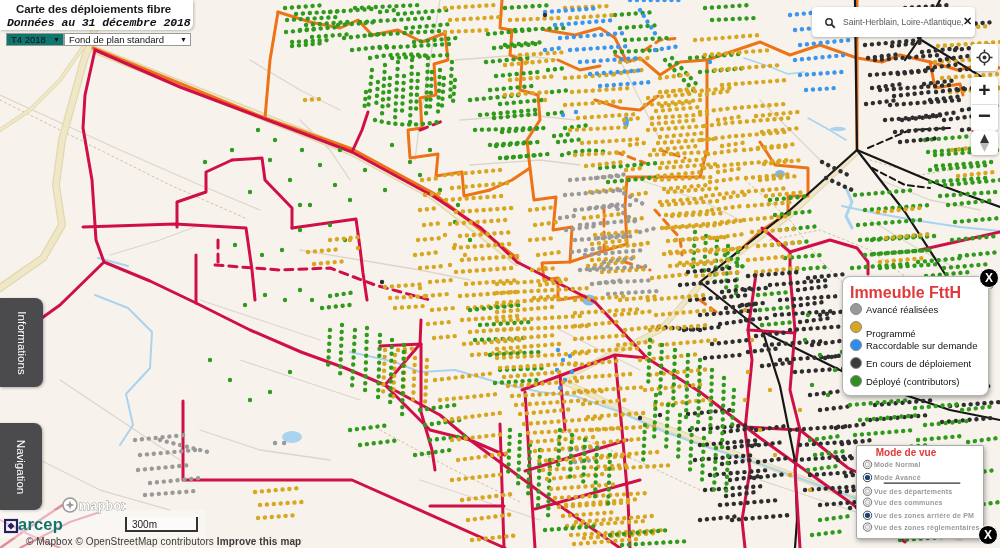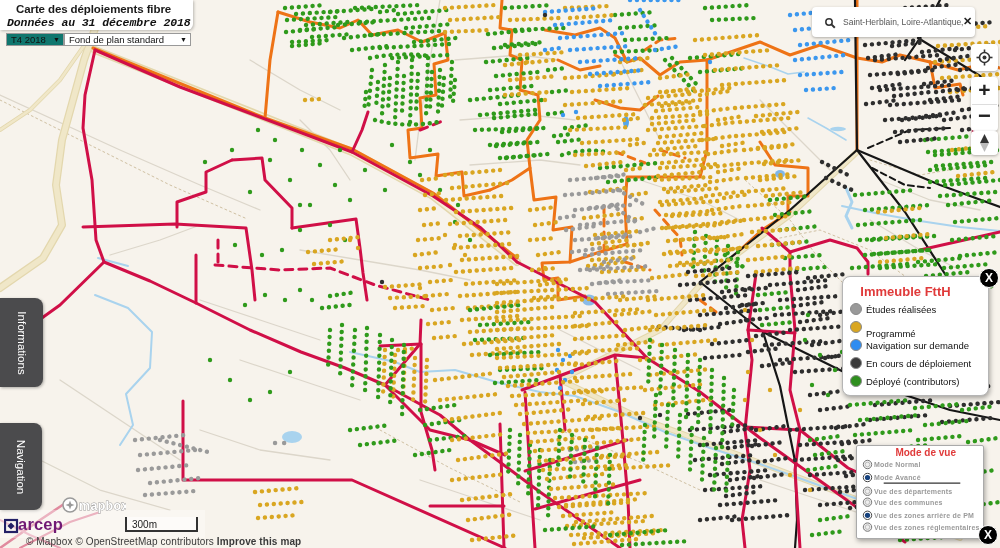--- a/index.html
+++ b/index.html
@@ -895,40 +895,40 @@
     <span style="transform:rotate(90deg);color:#fff;font-size:11.5px;white-space:nowrap;">Informations</span>
   </div>
 
 <div class="abs" style="left:0;top:423px;width:42px;height:87px;background:#4b4b4d;border-radius:0 8px 8px 0;box-shadow:1px 1px 3px rgba(0,0,0,.3);"></div>
 <div class="abs" style="left:0px;top:423px;width:42px;height:87px;display:flex;align-items:center;justify-content:center;">
     <span style="transform:rotate(90deg);color:#fff;font-size:11.5px;white-space:nowrap;">Navigation</span>
   </div>
 
 <div class="abs" style="left:842px;top:276px;width:145px;height:118px;background:#fff;border:1px solid #b5b5b5;border-radius:8px;box-shadow:1px 2px 5px rgba(0,0,0,.35);"></div>
 
-<div class="abs" style="left:842px;top:284px;width:127px;text-align:center;font-size:13px;font-weight:bold;color:#e03a3a;">Immeuble FttH</div>
+<div class="abs" style="left:842px;top:284px;width:127px;text-align:center;font-size:16px;font-weight:bold;color:#e03a3a;">Immeuble FttH</div>
 
 <svg class="abs" style="left:842px;top:276px;" width="145" height="118" viewBox="0 0 145 118">
 <circle cx="14" cy="33" r="5.5" fill="#999" stroke="#8a8a8a" stroke-width="1"></circle>
 <circle cx="14" cy="51" r="5.5" fill="#d9a621" stroke="#8a8a8a" stroke-width="1"></circle>
 <circle cx="14" cy="69" r="5.5" fill="#2e8cf0" stroke="#8a8a8a" stroke-width="1"></circle>
 <circle cx="14" cy="87" r="5.5" fill="#3a3a3a" stroke="#8a8a8a" stroke-width="1"></circle>
 <circle cx="14" cy="105" r="5.5" fill="#2f8f1f" stroke="#8a8a8a" stroke-width="1"></circle>
 </svg>
-<div class="abs" style="left:866px;top:304px;font-size:9.5px;color:#111;">Études réalisées</div>
+<div class="abs" style="left:866px;top:304px;font-size:9.5px;color:#111;">Avancé réalisées</div>
 <div class="abs" style="left:866px;top:322px;font-size:9.5px;color:#111;margin-top:6px;">Programmé</div>
-<div class="abs" style="left:866px;top:340px;font-size:9.5px;color:#111;">Navigation sur demande</div>
+<div class="abs" style="left:866px;top:340px;font-size:9.5px;color:#111;">Raccordable sur demande</div>
 <div class="abs" style="left:866px;top:358px;font-size:9.5px;color:#111;">En cours de déploiement</div>
 <div class="abs" style="left:866px;top:376px;font-size:9.5px;color:#111;">Déployé (contributors)</div>
 
 <div class="abs" style="left:979px;top:268px;width:18px;height:18px;background:#000;border-radius:50%;border:1.5px solid #fff;color:#fff;font-size:12px;font-weight:bold;text-align:center;line-height:18px;">X</div>
 
 <div class="abs" style="left:856px;top:445px;width:126px;height:92px;background:#fff;border:1px solid #aaa;border-radius:2px;box-shadow:1px 2px 5px rgba(0,0,0,.35);"></div>
 
-<div class="abs" style="left:856px;top:447px;width:100px;text-align:right;font-size:10px;font-weight:bold;color:#e03a3a;">Mode de vue</div>
+<div class="abs" style="left:856px;top:447px;width:100px;text-align:center;font-size:10px;font-weight:bold;color:#e03a3a;">Mode de vue</div>
 
 <svg class="abs" style="left:856px;top:445px;" width="126" height="92" viewBox="0 0 126 92">
 <circle cx="11.5" cy="19.5" r="4.2" fill="#eee" stroke="#777" stroke-width="1"></circle>
     <circle cx="11.5" cy="19.5" r="2.3" fill="none" stroke="#bbb" stroke-width="1"></circle>
 <circle cx="11.5" cy="32.5" r="4.2" fill="#fff" stroke="#444" stroke-width="1"></circle>
     <circle cx="11.5" cy="32.5" r="2.6" fill="#16427e"></circle>
 <circle cx="11.5" cy="46.3" r="4.2" fill="#eee" stroke="#777" stroke-width="1"></circle>
     <circle cx="11.5" cy="46.3" r="2.3" fill="none" stroke="#bbb" stroke-width="1"></circle>
 <circle cx="11.5" cy="57.2" r="4.2" fill="#eee" stroke="#777" stroke-width="1"></circle>
     <circle cx="11.5" cy="57.2" r="2.3" fill="none" stroke="#bbb" stroke-width="1"></circle>
@@ -946,21 +946,21 @@
 <div class="abs" style="left:874px;top:524px;font-size:7px;font-weight:bold;color:#9a9a9a;letter-spacing:0.2px;white-space:nowrap;">Vue des zones réglementaires</div>
 
 <div class="abs" style="left:978px;top:525px;width:18px;height:18px;background:#000;border-radius:50%;border:1.5px solid #fff;color:#fff;font-size:12px;font-weight:bold;text-align:center;line-height:18px;">X</div>
 
 <div class="abs" style="left:0;top:510px;width:205px;height:28px;background:rgba(255,255,255,0.35);"></div>
 
 <svg class="abs" style="left:4px;top:517px;" width="56" height="18" viewBox="0 0 56 18">
     <rect x="1" y="3" width="12" height="12" fill="none" stroke="#232066" stroke-width="2.2"></rect>
     <rect x="4.5" y="6.5" width="5" height="5" fill="#232066" transform="rotate(45 7 9)"></rect>
   </svg>
-<div class="abs" style="left:18px;top:515px;font-size:16.5px;font-weight:bold;color:#701a75;letter-spacing:0.2px;">arcep</div>
+<div class="abs" style="left:18px;top:515px;font-size:16.5px;font-weight:bold;color:#0f766e;letter-spacing:0.2px;">arcep</div>
 
 <div class="abs" style="left:62px;top:496px;">
 <svg width="64" height="18" viewBox="0 0 64 18">
       <circle cx="8" cy="9" r="7" fill="#fff" stroke="#9a9a9a" stroke-width="1.5"></circle>
       <path d="M8 4.5 L9.2 7.8 L12.5 9 L9.2 10.2 L8 13.5 L6.8 10.2 L3.5 9 L6.8 7.8 Z" fill="#9a9a9a"></path>
       <text x="17" y="13.5" font-family="Liberation Sans,sans-serif" font-size="12.5" font-weight="bold" fill="#ffffff" stroke="#9a9a9a" stroke-width="0.9" paint-order="stroke" letter-spacing="0.3">mapbox</text>
     </svg>
 </div>
 
 <div class="abs" style="left:125px;top:517px;width:73px;height:15px;background:rgba(255,255,255,.55);border:2px solid #333;border-top:none;box-sizing:border-box;"></div>

